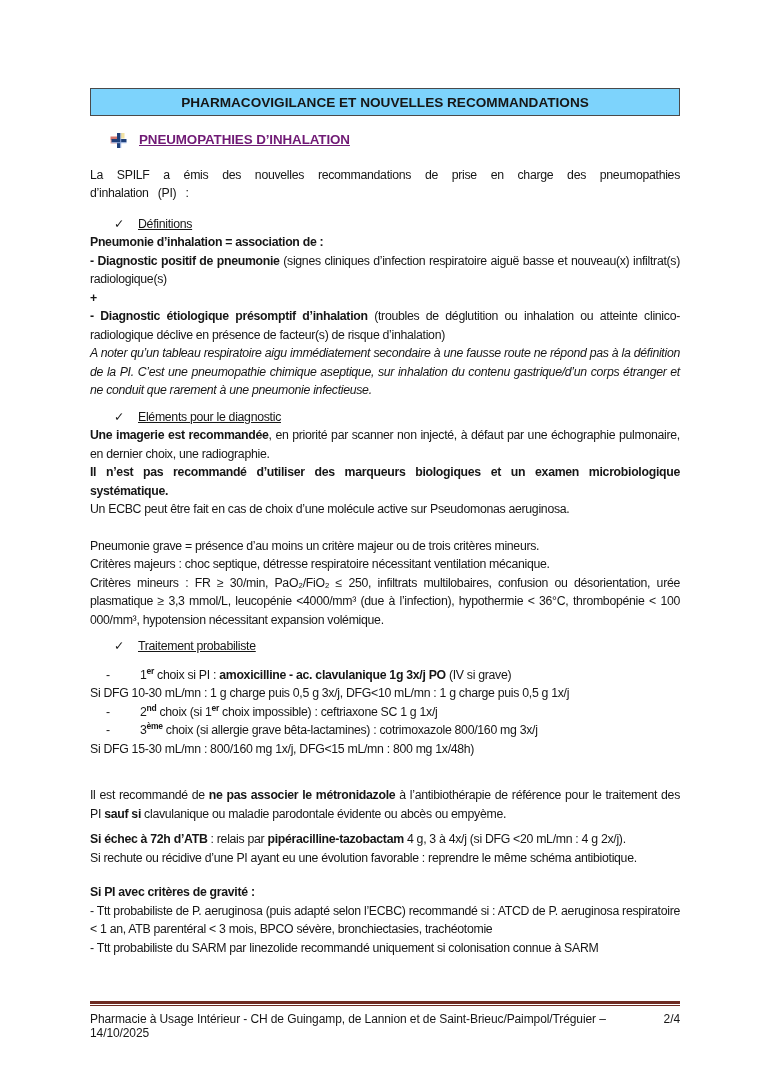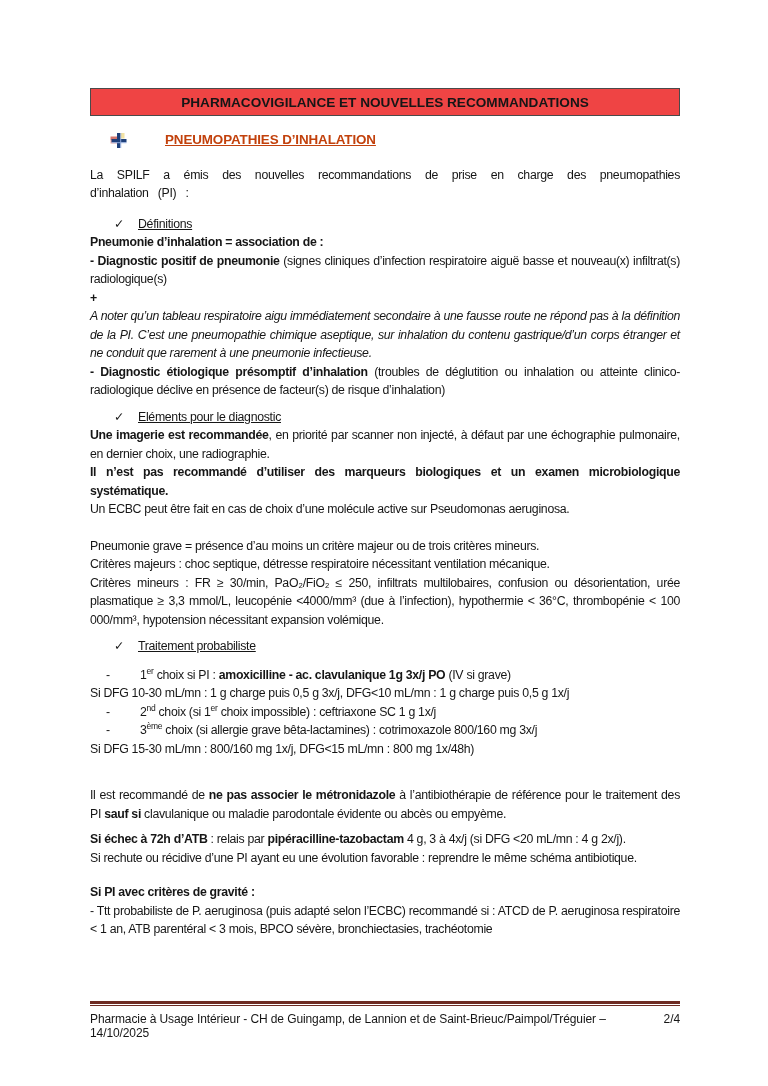--- a/index.html
+++ b/index.html
@@ -12,42 +12,42 @@
     position:absolute; left:90px; top:88px; width:590px;
     font-size:12.3px; line-height:18.5px; letter-spacing:-0.3px;
   }
   p { margin:0; }
   .just { text-align:justify; }
   b { font-weight:bold; }
   .italic { font-style:italic; }
   .u { text-decoration:underline; }
 
   .header-box {
-    border:1.5px solid #4a4a4a; background:#ef4444; text-align:center;
+    border:1.5px solid #4a4a4a; background:#7dd3fc; text-align:center;
     font-weight:bold; font-size:13.6px; letter-spacing:0;
     padding:5px 4px 4px; line-height:17px;
   }
 
   .section-row { margin-top:15px; display:flex; align-items:center; gap:12px; padding-left:20px; }
   .bullet-icon { width:17px; height:15px; flex:0 0 auto; }
   .section-title {
-    color:#c2410c; font-weight:bold; font-size:13.4px;
-    text-decoration:underline; letter-spacing:-0.1px;margin-left:26px;
+    color:#701a75; font-weight:bold; font-size:13.4px;
+    text-decoration:underline; letter-spacing:-0.1px;
   }
 
   .intro { margin-top:16px; word-spacing:6px; }
 
   .subhead { display:flex; gap:14px; padding-left:24px; }
   .subhead-title { text-decoration:underline; }
   .mt-sub1 { margin-top:12px; }
   .mt-sub2 { margin-top:8px; }
 
   .li { display:flex; padding-left:16px; }
   .li .dash { width:34px; flex:0 0 auto; }
-  sup { font-size:8.5px; line-height:0; }
+  sup { font-size:8.5px; line-height:0;font-weight:bold; }
 
   .mt-blank  { margin-top:18px; }
   .mt-list   { margin-top:10px; }
   .mt-metro  { margin-top:28px; }
   .mt-echec  { margin-top:7px; }
   .mt-grav   { margin-top:16px; }
 
   .footer { position:absolute; left:90px; width:590px; top:1001px; }
   .rule-thick { height:3px; background:#6e2b23; }
   .rule-gap   { height:1px; background:#ffffff; }
@@ -82,22 +82,22 @@
 
     <p class="just intro">La SPILF a émis des nouvelles recommandations de prise en charge des pneumopathies d’inhalation (PI) :</p>
 
     <div class="subhead mt-sub1">
       <span>✓</span>
       <span class="subhead-title">Définitions</span>
     </div>
     <p><b>Pneumonie d’inhalation = association de :</b></p>
     <p class="just"><b>- Diagnostic positif de pneumonie</b><span> (signes cliniques d’infection respiratoire aiguë basse et nouveau(x) infiltrat(s) radiologique(s)</span></p>
     <p><b>+</b></p>
+    <p class="just"><b>- Diagnostic étiologique présomptif d’inhalation</b><span> (troubles de déglutition ou inhalation ou atteinte clinico-radiologique déclive en présence de facteur(s) de risque d’inhalation)</span></p>
     <p class="just italic">A noter qu’un tableau respiratoire aigu immédiatement secondaire à une fausse route ne répond pas à la définition de la PI. C’est une pneumopathie chimique aseptique, sur inhalation du contenu gastrique/d’un corps étranger et ne conduit que rarement à une pneumonie infectieuse.</p>
-    <p class="just"><b>- Diagnostic étiologique présomptif d’inhalation</b><span> (troubles de déglutition ou inhalation ou atteinte clinico-radiologique déclive en présence de facteur(s) de risque d’inhalation)</span></p>
 
     <div class="subhead mt-sub2">
       <span>✓</span>
       <span class="subhead-title">Eléments pour le diagnostic</span>
     </div>
     <p class="just"><b>Une imagerie est recommandée</b><span>, en priorité par scanner non injecté, à défaut par une échographie pulmonaire, en dernier choix, une radiographie.</span></p>
     <p class="just"><b>Il n’est pas recommandé d’utiliser des marqueurs biologiques et un examen microbiologique systématique.</b></p>
     <p>Un ECBC peut être fait en cas de choix d’une molécule active sur Pseudomonas aeruginosa.</p>
 
     <p class="mt-blank">Pneumonie grave = présence d’au moins un critère majeur ou de trois critères mineurs.</p>
@@ -124,20 +124,21 @@
     </div>
     <p>Si DFG 15-30 mL/mn : 800/160 mg 1x/j, DFG&lt;15 mL/mn : 800 mg 1x/48h)</p>
 
     <p class="just mt-metro"><span>Il est recommandé de </span><b>ne pas associer le métronidazole</b><span> à l’antibiothérapie de référence pour le traitement des PI </span><b>sauf si</b><span> clavulanique ou maladie parodontale évidente ou abcès ou empyème.</span></p>
 
     <p class="just mt-echec"><b>Si échec à 72h d’ATB</b><span> : relais par </span><b>pipéracilline-tazobactam</b><span> 4 g, 3 à 4x/j (si DFG &lt;20 mL/mn : 4 g 2x/j).</span></p>
     <p class="just">Si rechute ou récidive d’une PI ayant eu une évolution favorable : reprendre le même schéma antibiotique.</p>
 
     <p class="mt-grav"><b>Si PI avec critères de gravité :</b></p>
     <p class="just">- Ttt probabiliste de P. aeruginosa (puis adapté selon l’ECBC) recommandé si : ATCD de P. aeruginosa respiratoire &lt; 1 an, ATB parentéral &lt; 3 mois, BPCO sévère, bronchiectasies, trachéotomie</p>
+    <p>- Ttt probabiliste du SARM par linezolide recommandé uniquement si colonisation connue à SARM</p>
 
   </div>
 
   <div class="footer">
     <div>
       <div class="rule-thick"></div>
       <div class="rule-gap"></div>
       <div class="rule-thin"></div>
     </div>
     <div class="footer-row">

